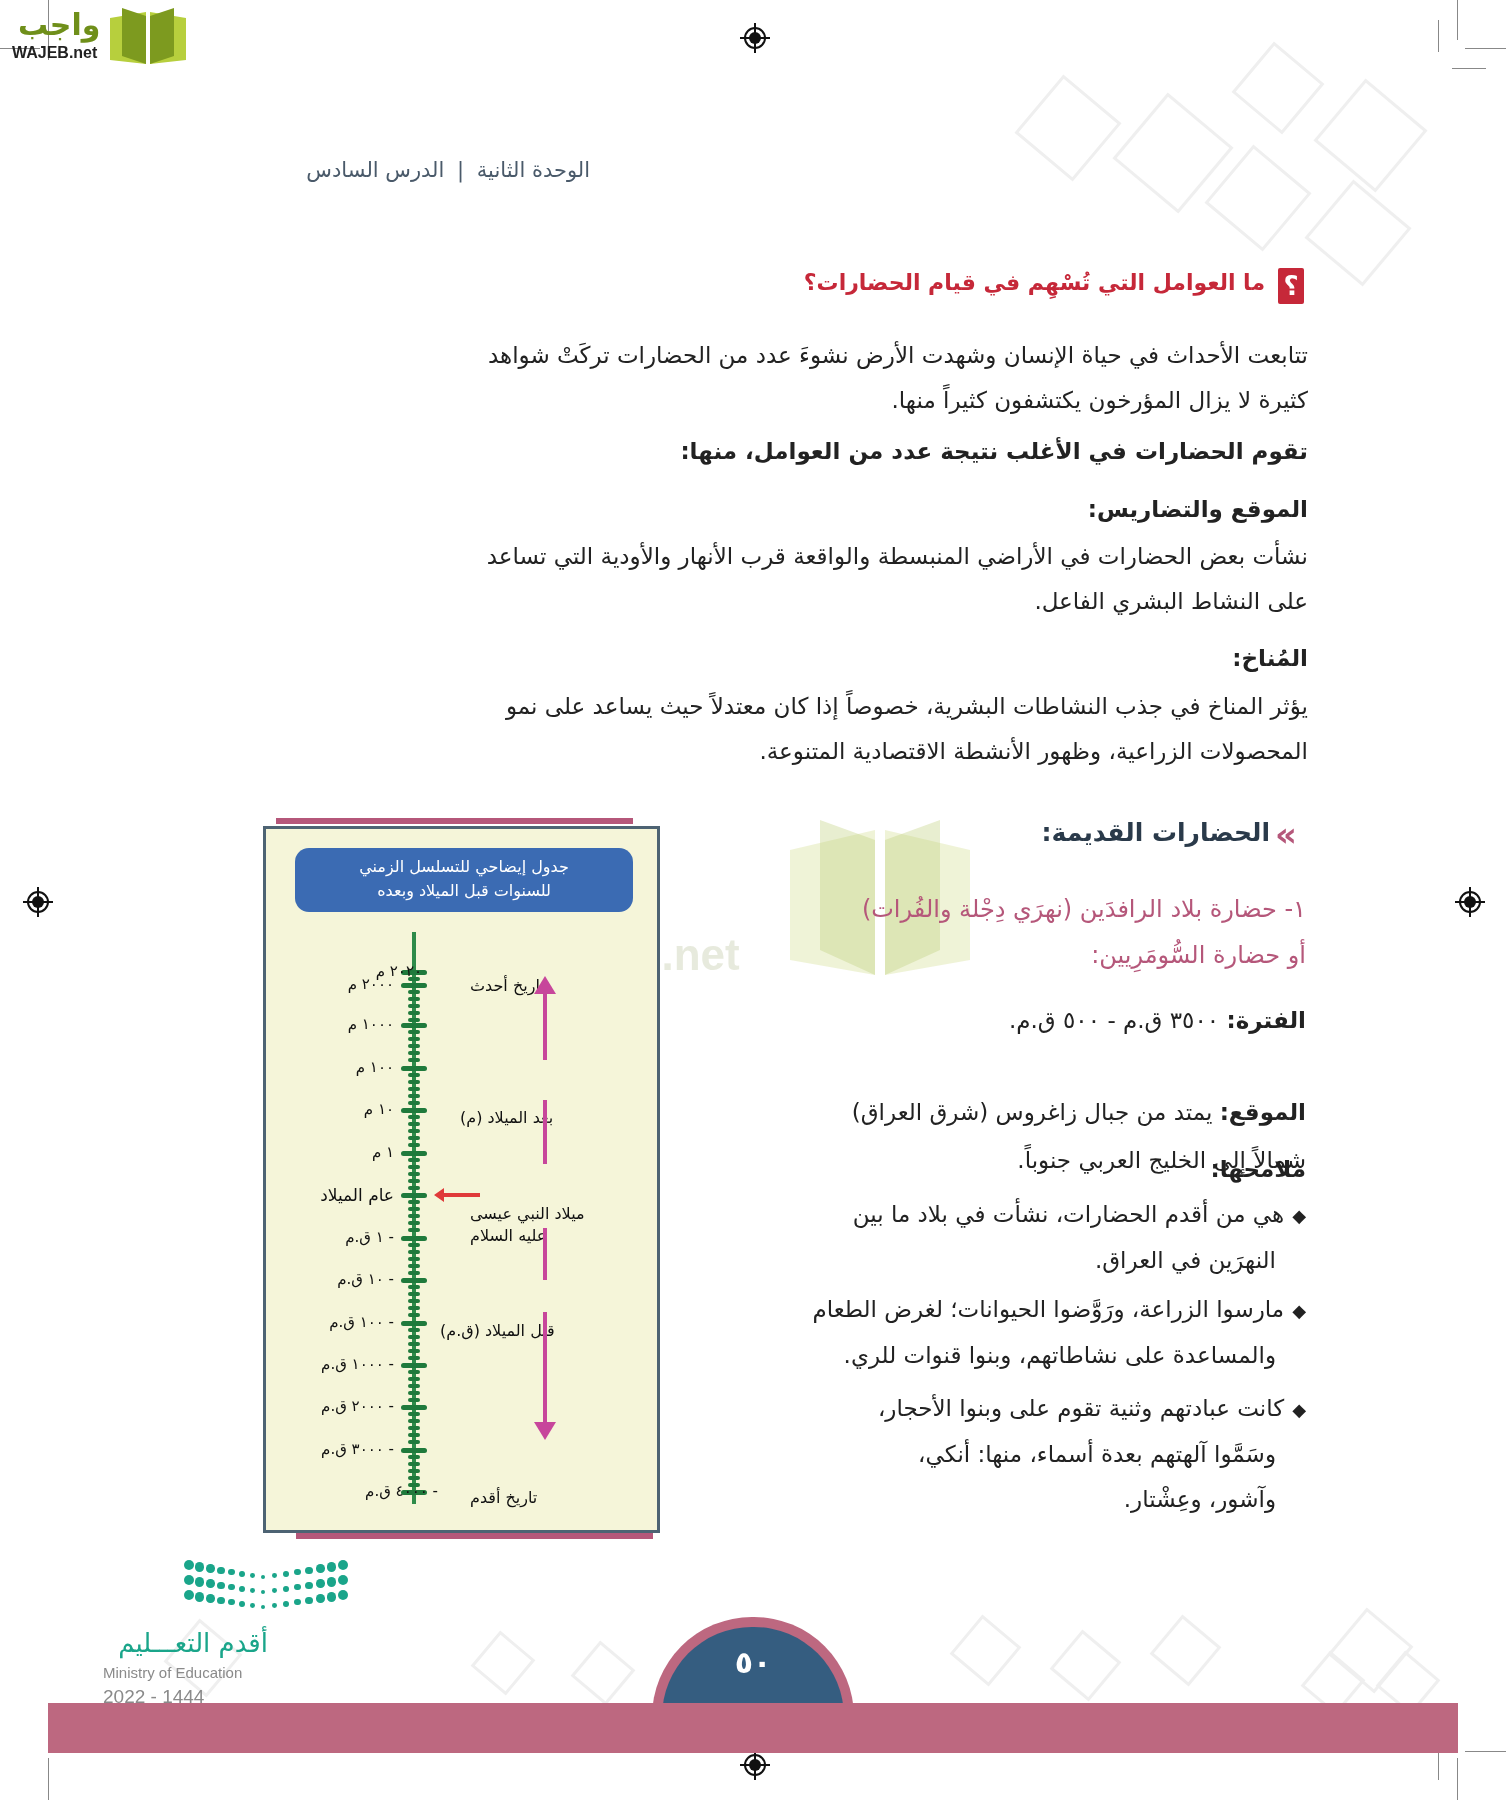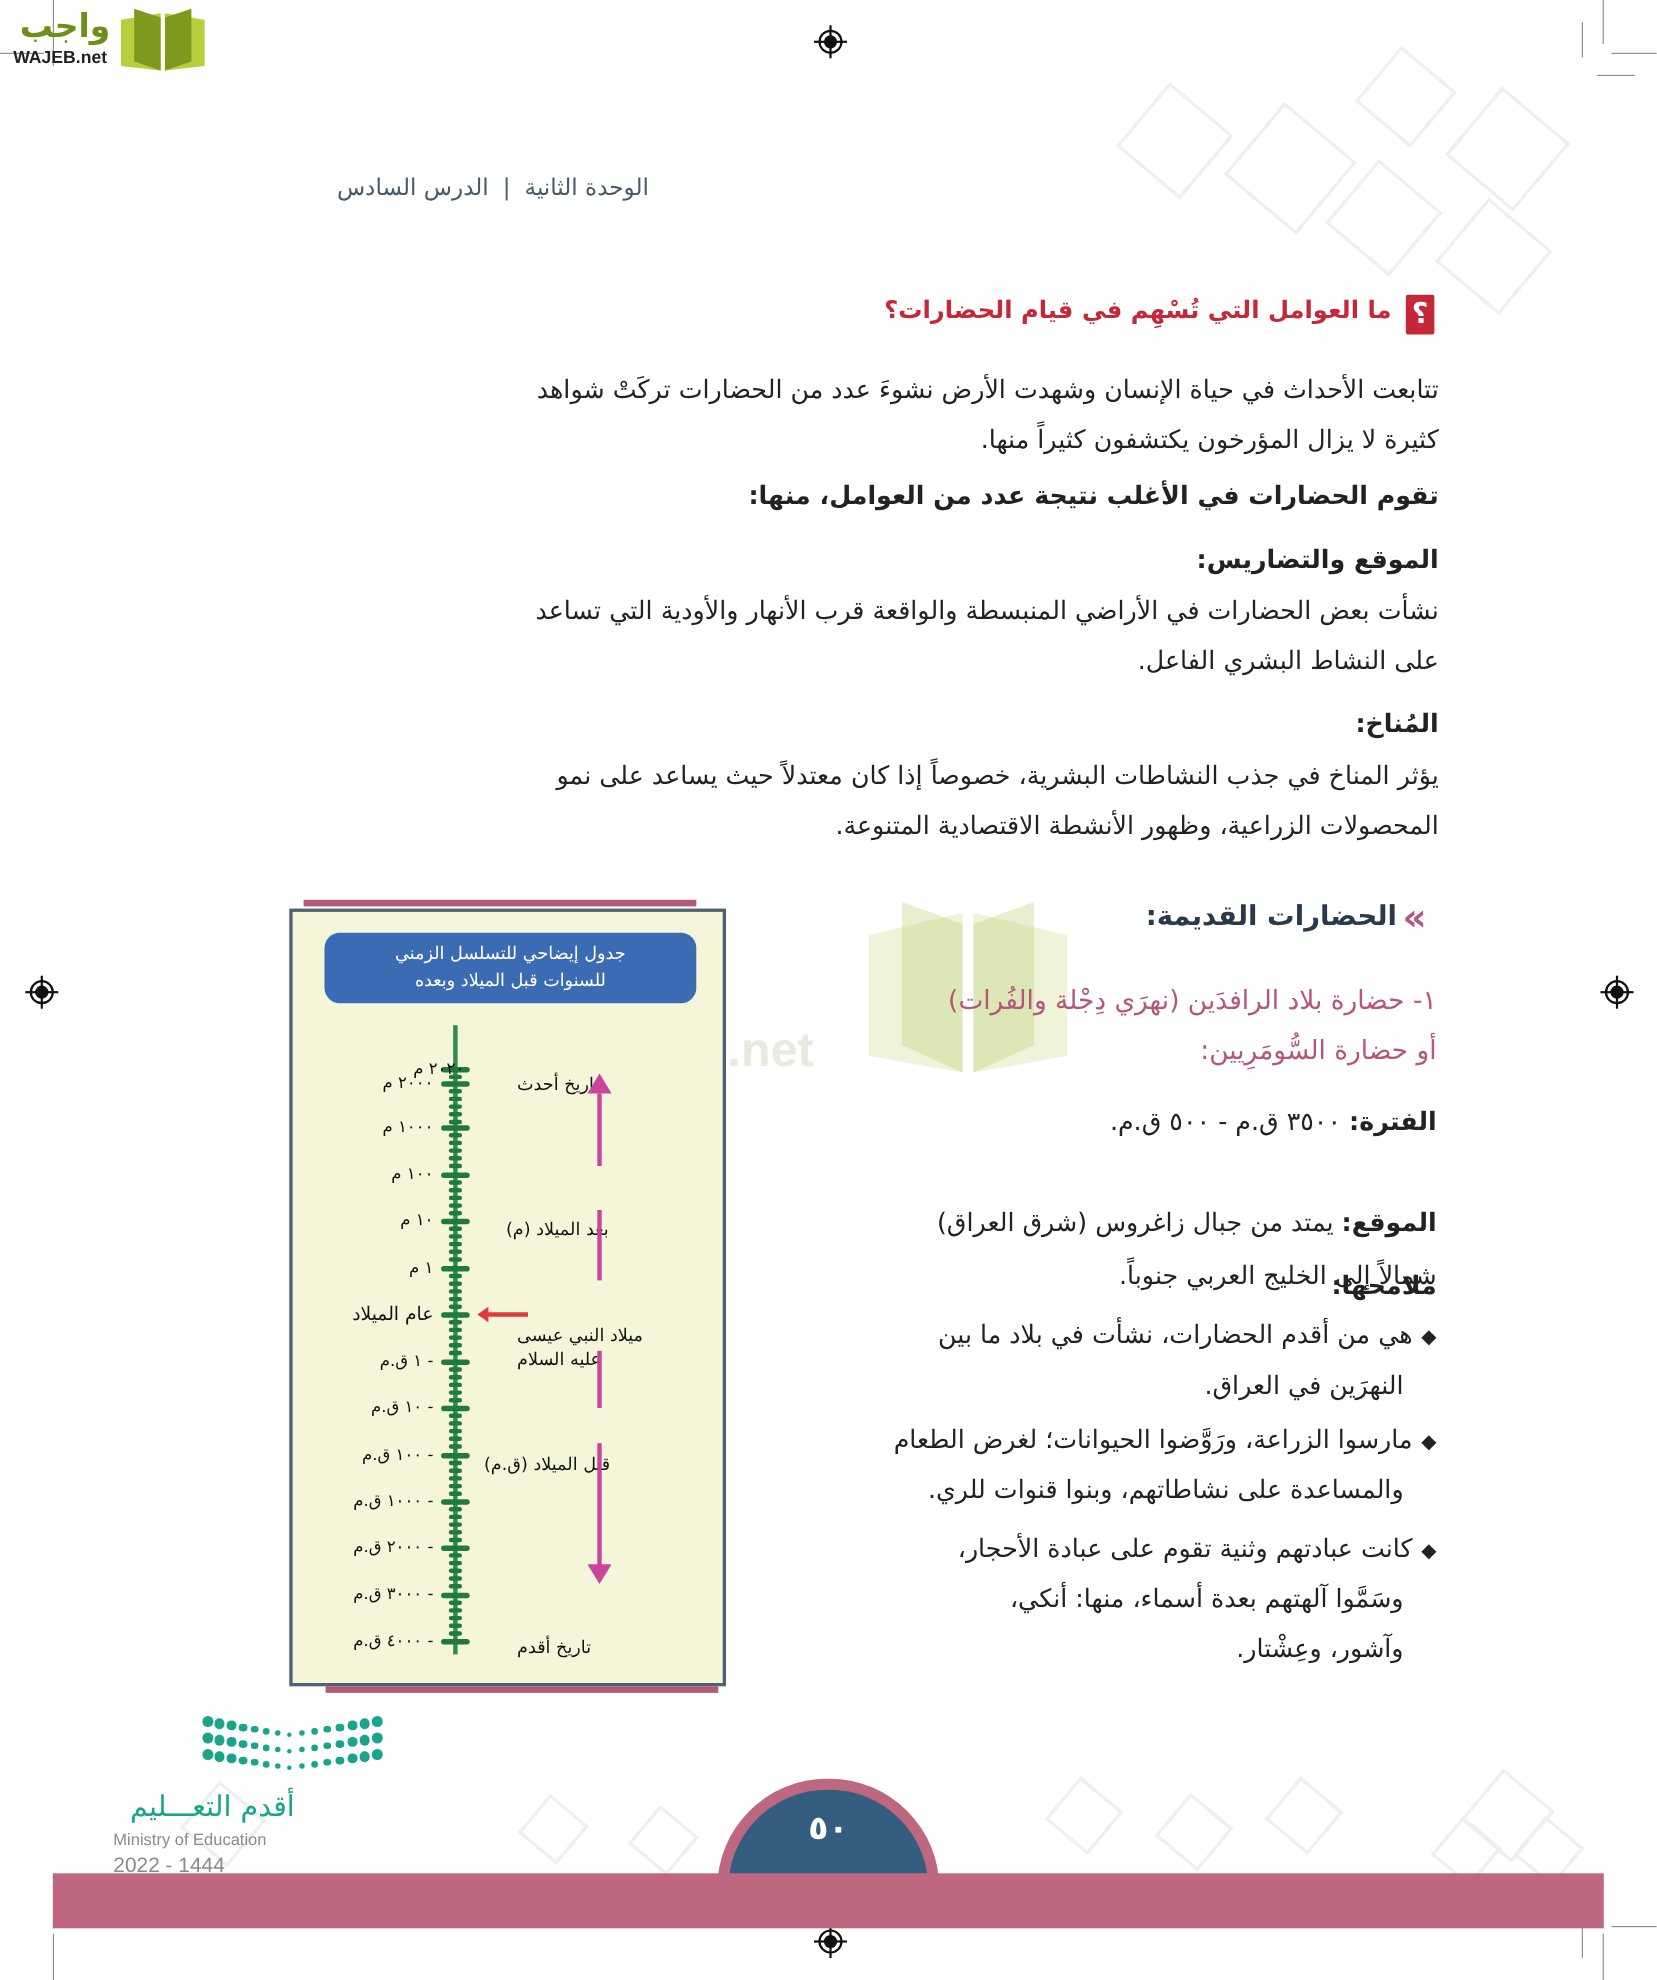--- a/index.html
+++ b/index.html
@@ -183,21 +183,21 @@
 <div class="abs rtl para" style="left:700px;top:1192px;width:606px;line-height:45px;">
   <div>
     <div><span class="bullet">◆</span><span>هي من أقدم الحضارات، نشأت في بلاد ما بين</span></div>
     <div style="padding-right:30px;">النهرَين في العراق.</div>
   </div>
   <div style="margin-top:4px;">
     <div><span class="bullet">◆</span><span>مارسوا الزراعة، ورَوَّضوا الحيوانات؛ لغرض الطعام</span></div>
     <div style="padding-right:30px;">والمساعدة على نشاطاتهم، وبنوا قنوات للري.</div>
   </div>
   <div style="margin-top:8px;">
-    <div><span class="bullet">◆</span><span>كانت عبادتهم وثنية تقوم على عبادة الأحجار،</span></div>
+    <div><span class="bullet">◆</span><span>كانت عبادتهم وثنية تقوم على وبنوا الأحجار،</span></div>
     <div style="padding-right:30px;">وسَمَّوا آلهتهم بعدة أسماء، منها: أنكي،</div>
     <div style="padding-right:30px;">وآشور، وعِشْتار.</div>
   </div>
 </div>
 
 <div class="tl-top-bar"></div>
 <div class="tl-box"></div>
 <div class="tl-bot-bar"></div>
 <div class="tl-header">
   <div>جدول إيضاحي للتسلسل الزمني</div>
@@ -287,21 +287,21 @@
     <div class="minor" style="left: 408px; top: 1433px;"></div>
     <div class="minor" style="left: 408px; top: 1440px;"></div>
     <div class="tick" style="left: 401px; top: 1448px;"></div>
     <div class="tlabel" style="right: 1112px; top: 1440px;">- ٣٠٠٠ ق.م</div>
     <div class="minor" style="left: 408px; top: 1455px;"></div>
     <div class="minor" style="left: 408px; top: 1462px;"></div>
     <div class="minor" style="left: 408px; top: 1469px;"></div>
     <div class="minor" style="left: 408px; top: 1476px;"></div>
     <div class="minor" style="left: 408px; top: 1483px;"></div>
     <div class="tick" style="left: 401px; top: 1490px;"></div>
-    <div class="tlabel" style="right: 1112px; top: 1482px;">- ٤٠٠٠ ق.م</div>
+    <div class="tlabel" style="right: 1068px; top: 1482px;">- ٤٠٠٠ ق.م</div>
   </div>
 
 <div class="tnote" style="left:470px;top:940px;width:140px;">تاريخ أحدث</div>
 <svg class="abs" style="left:534px;top:976px;" width="22" height="20" viewBox="0 0 22 20">
     <path d="M11 0 L22 18 L0 18 Z" fill="#c7469b"></path>
   </svg>
 <div class="mag-line" style="left:543px;top:994px;height:66px;"></div>
 <div class="tnote" style="left:460px;top:1072px;width:150px;">بعد الميلاد (م)</div>
 <div class="mag-line" style="left:543px;top:1100px;height:64px;"></div>
 

